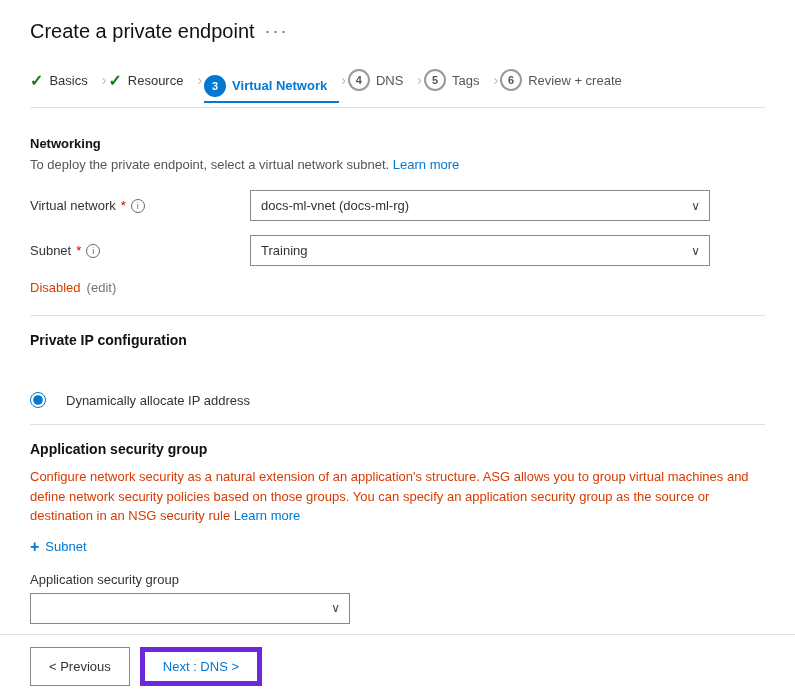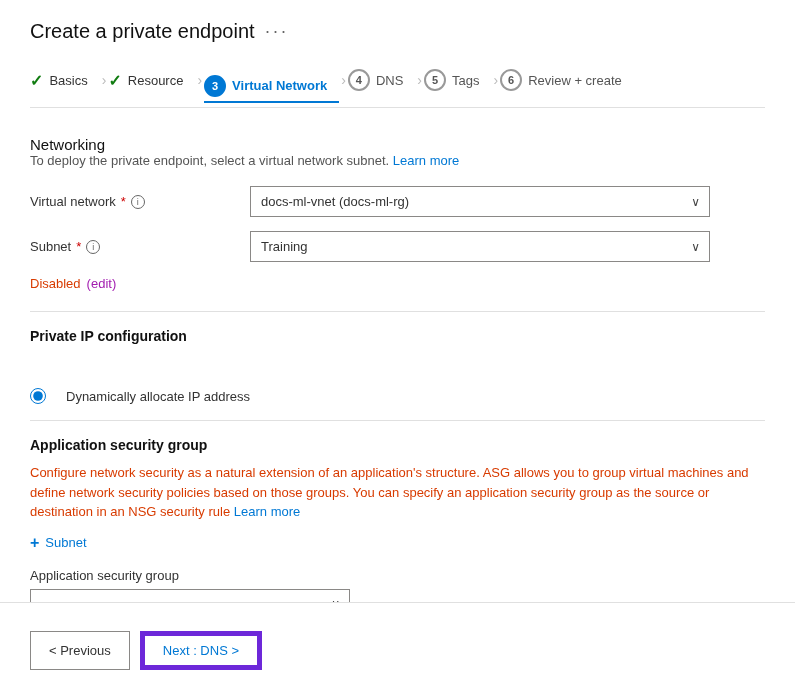--- a/index.html
+++ b/index.html
@@ -81,23 +81,24 @@
       font-size: 16px;
       font-weight: bold;
     }
     .step-separator {
       color: #bbb;
       margin: 0 2px;
     }
 
     
     .section-title {
-      font-size: 15px;
-      font-weight: 400;
+      font-size: 13px;
+      font-weight: 700;
       color: #111;
+      margin-bottom: 6px;
     }
     .section-desc {
       font-size: 13px;
       color: #555;
       margin-bottom: 18px;
     }
     .learn-more {
       color: #0078d4;
       text-decoration: none;
       cursor: pointer;
@@ -169,21 +170,21 @@
       width: 220px;
       font-size: 13px;
       color: #333;
     }
     .policy-value {
       font-size: 13px;
       color: #d83b01;
       margin-right: 6px;
     }
     .policy-edit {
-      color: #a21caf;
+      color: #737373;
       font-size: 13px;
       cursor: pointer;
       text-decoration: none;
     }
 
     
     .subsection-title {
       font-size: 14px;
       font-weight: 700;
       color: #111;
@@ -240,21 +241,21 @@
     }
 
     
     .bottom-bar {
       position: fixed;
       bottom: 0;
       left: 0;
       width: 795px;
       border-top: 1px solid #e0e0e0;
       background: #fff;
-      padding: 28px 30px;
+      padding: 12px 30px;
       display: flex;
       gap: 10px;
     }
     .btn-secondary {
       border: 1px solid #8a8886;
       background: #fff;
       color: #333;
       padding: 7px 18px;
       font-size: 13px;
       cursor: pointer;

